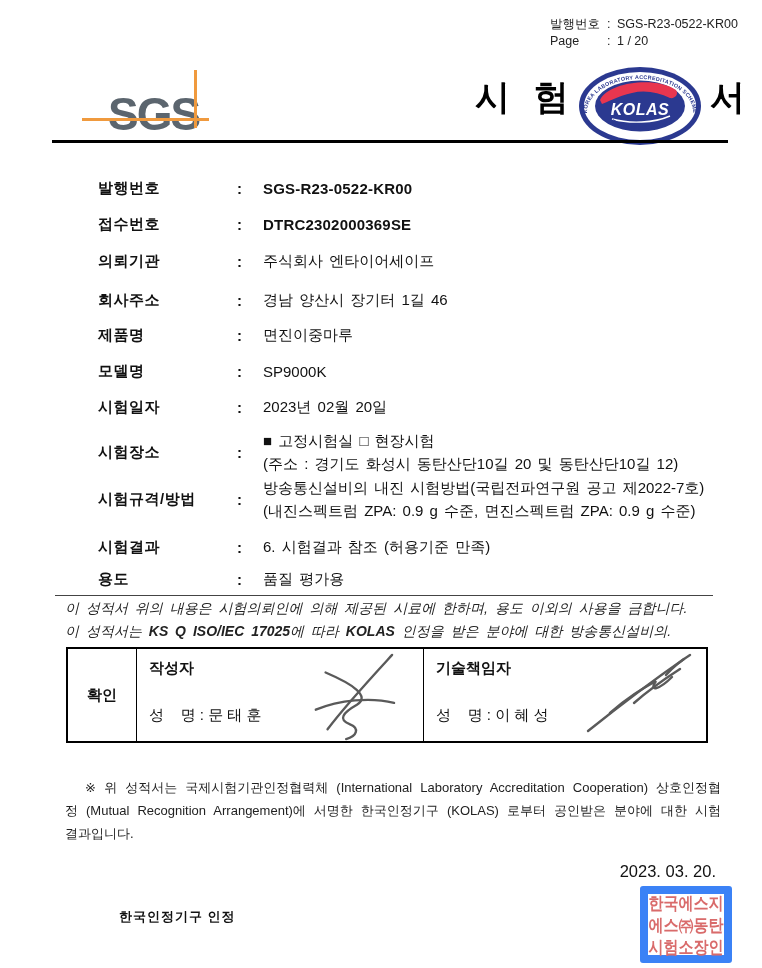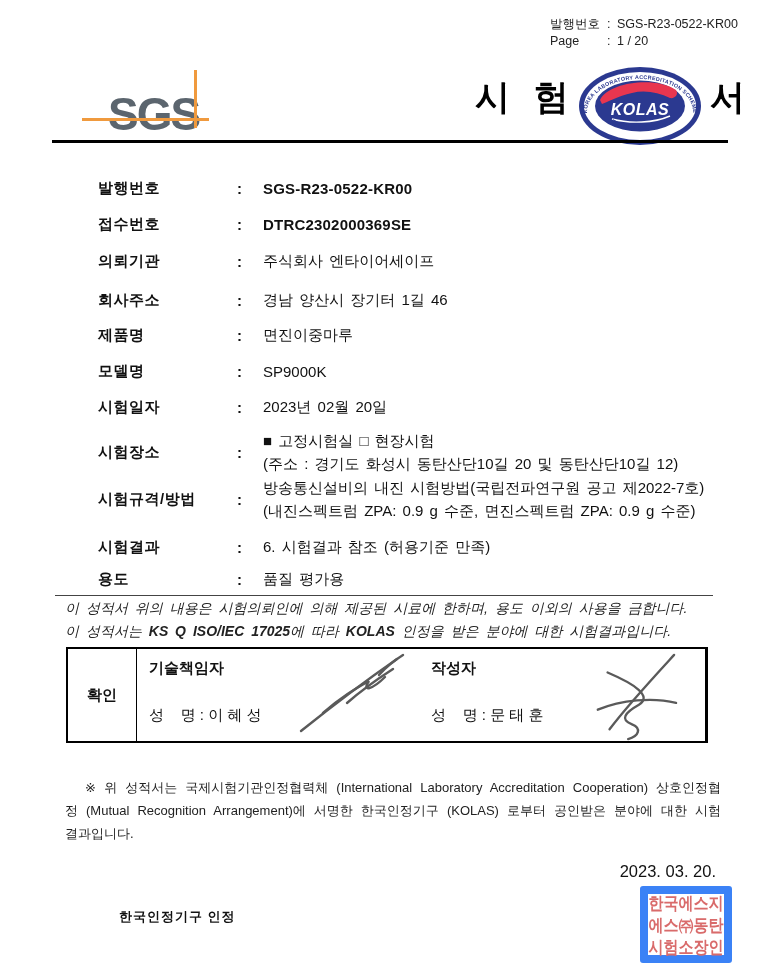--- a/index.html
+++ b/index.html
@@ -178,48 +178,48 @@
   </div>
   <div class="frow" style="top:570px">
     <span class="flabel">용도</span>
     <span class="fcolon">:</span>
     <span class="fvalue">품질 평가용</span>
   </div>
 
   <div class="thin-rule"></div>
   <div class="notice" style="top:600px">이 성적서 위의 내용은 시험의뢰인에 의해 제공된 시료에 한하며, 용도 이외의 사용을 금합니다.</div>
   <div class="notice" style="top:623px">
-    <span>이 성적서는 </span><b>KS Q ISO/IEC 17025</b><span>에 따라 </span><b>KOLAS</b><span> 인정을 받은 분야에 대한 시험결과입니다.</span>
+    <span>이 성적서는 </span><b>KS Q ISO/IEC 17025</b><span>에 따라 </span><b>KOLAS</b><span> 인정을 받은 분야에 대한 방송통신설비의.</span>
   </div>
 
   <div class="sign-box">
     <div class="sb-cell sb-confirm">확인</div>
+    <div class="sb-cell sb-writer">
+      <span class="sb-title">작성자</span>
+      <span class="sb-name">성    명 : 문 태 훈</span>
+      <svg class="sig-svg sig-writer-svg" viewBox="0 0 110 92" xmlns="http://www.w3.org/2000/svg">
+        <g stroke="#5a5a5a" stroke-width="2.4" fill="none" stroke-linecap="round">
+          <path d="M96 4 C74 28 48 56 30 80"></path>
+          <path d="M28 22 C56 34 74 46 60 55 C46 63 40 70 53 75 C63 79 60 87 49 90"></path>
+          <path d="M18 60 C42 50 74 47 98 53"></path>
+        </g>
+      </svg>
+    </div>
     <div class="sb-cell sb-approver">
       <span class="sb-title">기술책임자</span>
       <span class="sb-name">성    명 : 이 혜 성</span>
       <svg class="sig-svg sig-approver-svg" viewBox="0 0 120 88" xmlns="http://www.w3.org/2000/svg">
         <g stroke="#5a5a5a" stroke-width="2.4" fill="none" stroke-linecap="round">
           <path d="M6 80 C36 56 76 26 102 8"></path>
           <path d="M28 62 C46 46 60 38 74 30 C66 42 78 38 90 26"></path>
           <path d="M52 52 C68 38 84 27 98 18"></path>
           <path d="M84 24 C92 15 100 9 108 4"></path>
         </g>
       </svg>
     </div>
-    <div class="sb-cell sb-writer">
-      <span class="sb-title">작성자</span>
-      <span class="sb-name">성    명 : 문 태 훈</span>
-      <svg class="sig-svg sig-writer-svg" viewBox="0 0 110 92" xmlns="http://www.w3.org/2000/svg">
-        <g stroke="#5a5a5a" stroke-width="2.4" fill="none" stroke-linecap="round">
-          <path d="M96 4 C74 28 48 56 30 80"></path>
-          <path d="M28 22 C56 34 74 46 60 55 C46 63 40 70 53 75 C63 79 60 87 49 90"></path>
-          <path d="M18 60 C42 50 74 47 98 53"></path>
-        </g>
-      </svg>
-    </div>
   </div>
 
   <div class="footnote">※ 위 성적서는 국제시험기관인정협력체 (International Laboratory Accreditation Cooperation) 상호인정협정 (Mutual Recognition Arrangement)에 서명한 한국인정기구 (KOLAS) 로부터 공인받은 분야에 대한 시험결과입니다.</div>
 
   <div class="issue-date">2023. 03. 20.</div>
 
   <div class="footer-org">
     <span class="org-small">한국인정기구 인정</span>
   </div>
 

